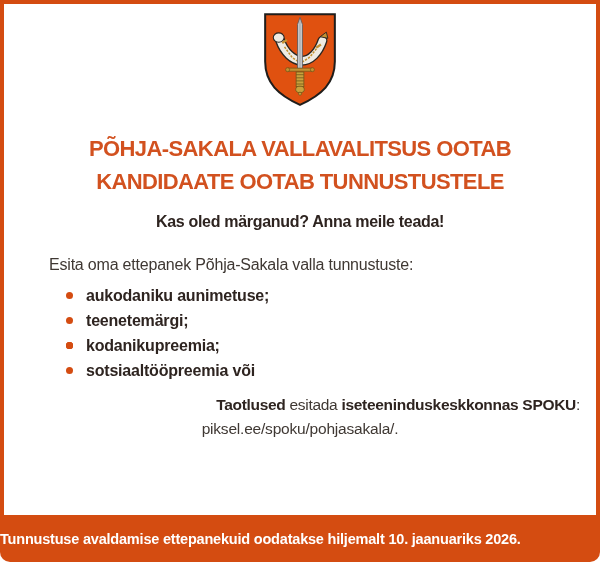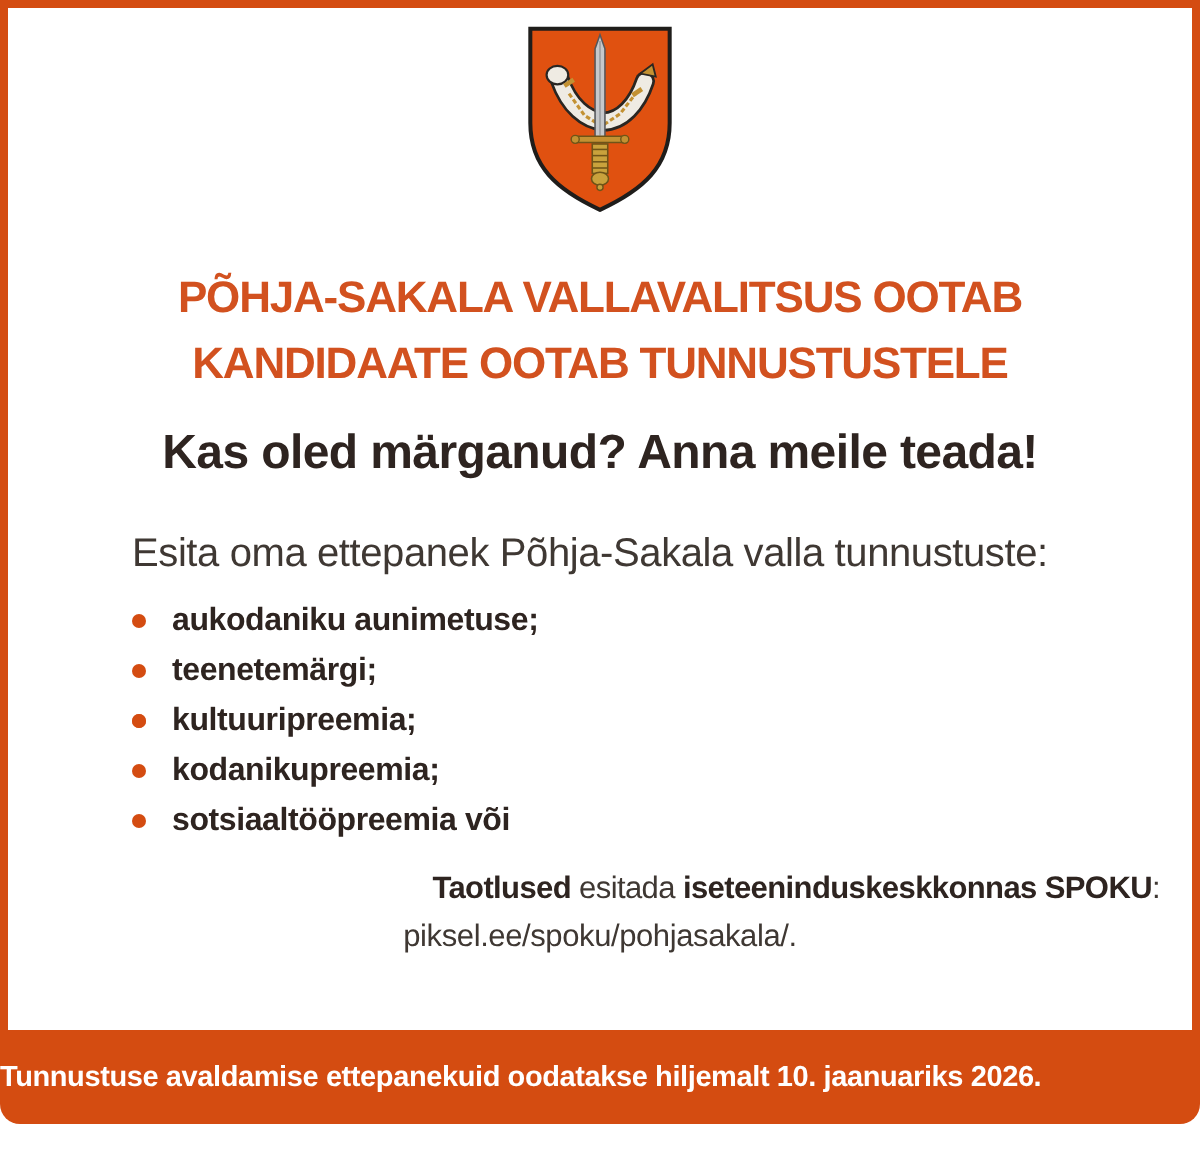--- a/index.html
+++ b/index.html
@@ -23,25 +23,25 @@
     margin:24px 30px 0 30px;
     text-align:center;
     color:var(--heading,#D2511F);
     font-size:22px;font-weight:bold;
     line-height:33px;letter-spacing:-0.6px;
   }
   .subtitle{
     margin:15px 30px 16px 30px;
     text-align:center;
     color:var(--text_dark,#2E2420);
-    font-size:24px;font-weight:bold;letter-spacing:-0.3px;
+    font-size:16px;font-weight:bold;letter-spacing:-0.3px;
   }
   .intro{
-    margin:25px 0 0 66px;
-    font-size:20px;letter-spacing:-0.2px;
+    margin:25px 0 0 49px;
+    font-size:16px;letter-spacing:-0.2px;
     color:var(--text_body,#3F3833);
   }
   ul.award-list{
     list-style:none;
     margin:9px 0 0 66px;padding:0;
   }
   ul.award-list li{
     position:relative;
     padding-left:20px;
     line-height:25px;
@@ -132,21 +132,21 @@
     <li>
       <span class="dot"></span>
       <span class="b">teenetemärgi;</span><span></span>
     </li>
     <li>
       <span class="dot"></span>
       <span></span>
     </li>
     <li>
       <span class="dot"></span>
-      <span class="b">kultuuripreemia;</span><span></span>
+      <span></span>
     </li>
     <li>
       <span class="dot"></span>
       <span class="b">kodanikupreemia;</span><span></span>
     </li>
     <li>
       <span class="dot"></span>
       <span class="b">sotsiaaltööpreemia või</span><span></span>
     </li>
   </ul>

